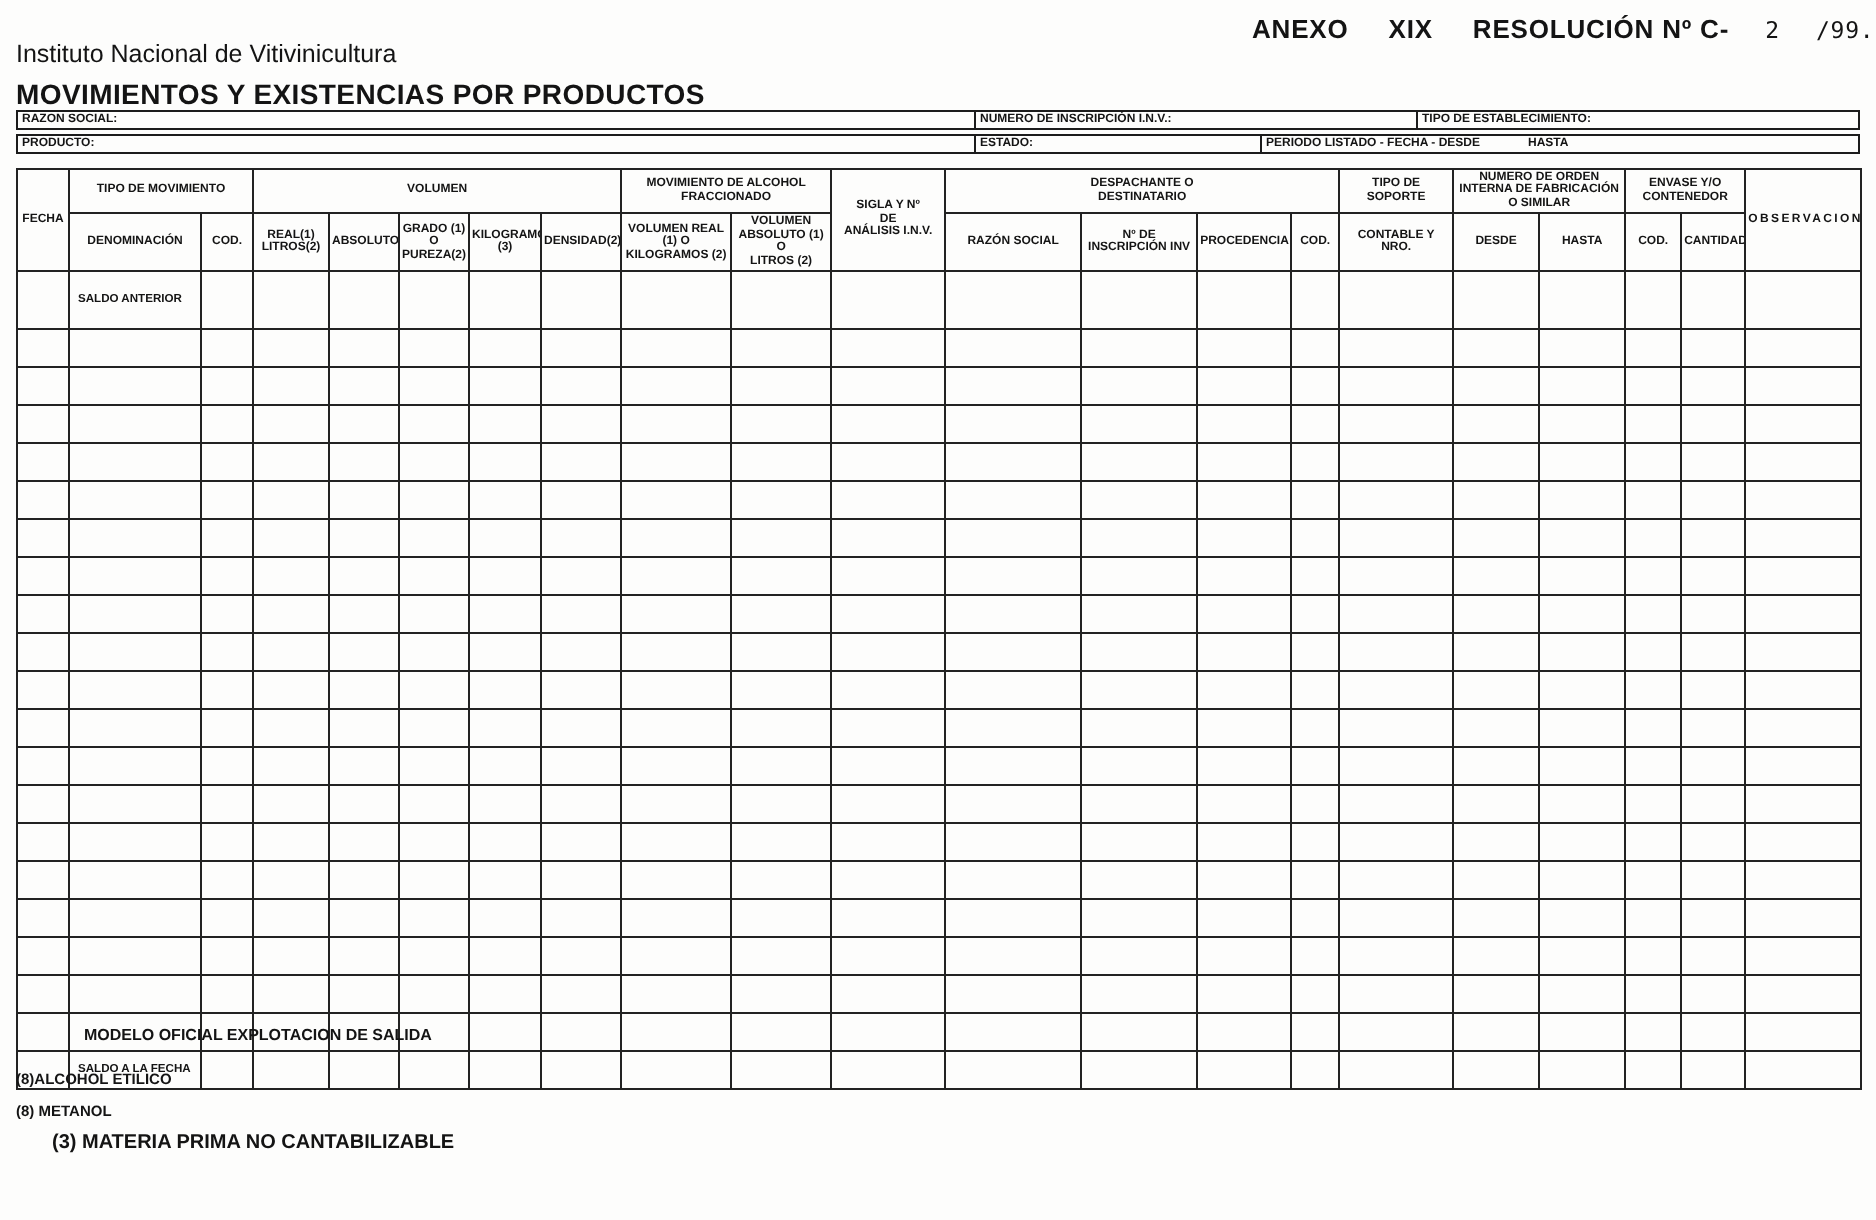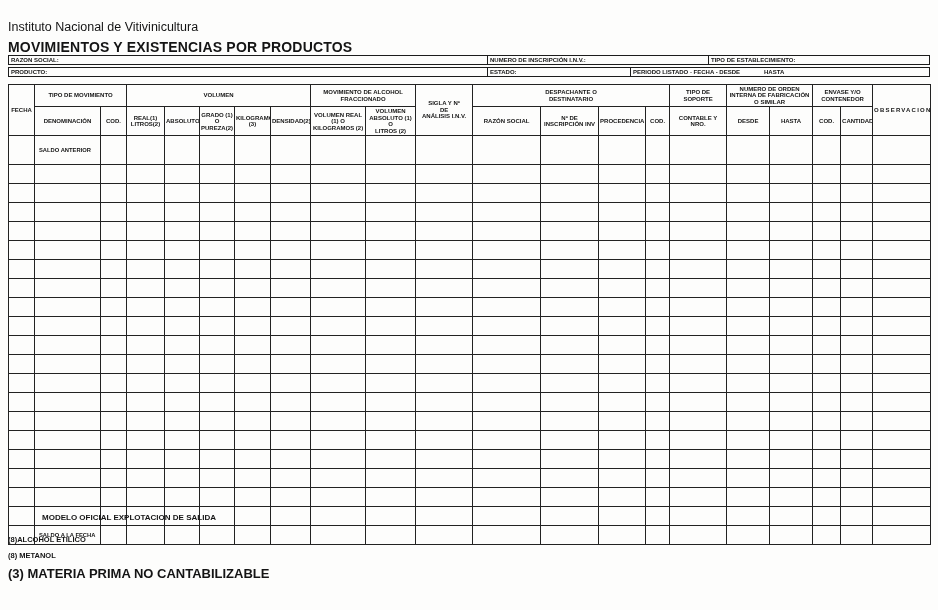--- a/index.html
+++ b/index.html
@@ -42,27 +42,34 @@
   td.row-label{
     font-size:5.8px;font-weight:bold;text-align:left;padding-left:4px;
     vertical-align:middle;white-space:nowrap;
   }
   th.obs{letter-spacing:1.2px;}
   
   .foot{position:absolute;left:8px;font-weight:bold;}
   .foot-model{top:513px;font-size:8px;padding-left:34px;}
   .foot-n1{top:535px;font-size:7.5px;}
   .foot-n2{top:551px;font-size:7.5px;}
-  .foot-n3{top:566px;font-size:13px;}
+  .foot-n3{top:566px;font-size:10px;margin-left:18px;}
 </style>
 </head>
 <body>
 
 <div class="page">
 
+  <div class="anexo-line">
+    <span>ANEXO</span>
+    <span class="sp1">XIX</span>
+    <span class="sp1">RESOLUCIÓN Nº C-</span>
+    <span class="typed">2</span>
+    <span class="typed">/99.</span>
+  </div>
 
   <div class="institution">Instituto Nacional de Vitivinicultura</div>
   <div class="form-title">MOVIMIENTOS  Y EXISTENCIAS POR PRODUCTOS</div>
 
   <div class="fieldrow fr1">
     <div class="fbox" style="width:480px">
       <span>RAZON SOCIAL:</span>
     </div>
     <div class="fbox" style="width:222px">
       <span>NUMERO DE INSCRIPCIÓN I.N.V.:</span>

